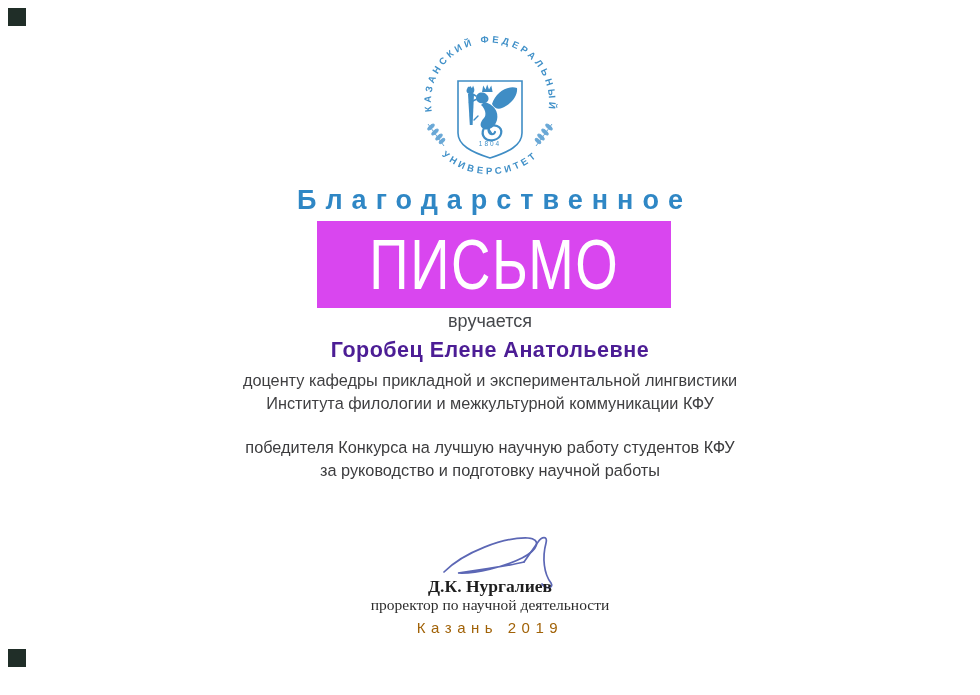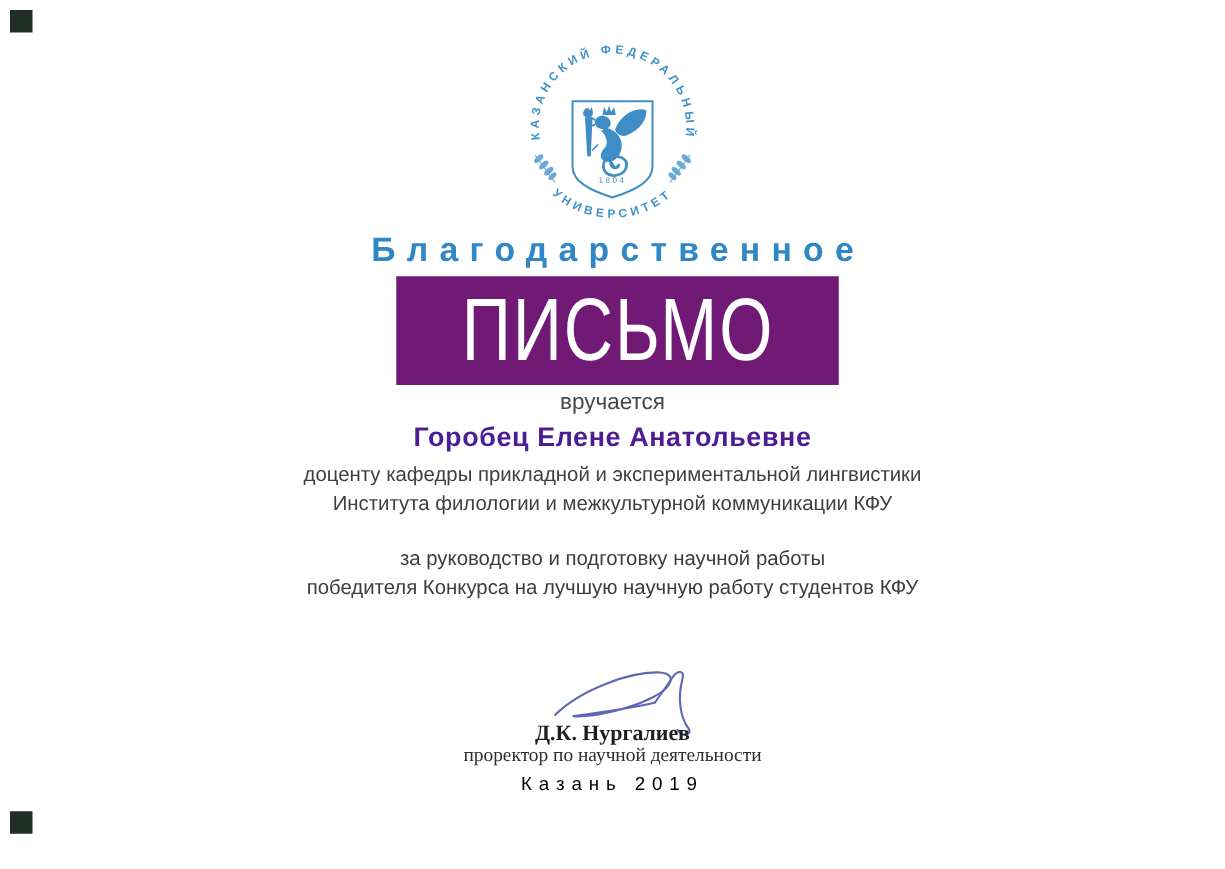--- a/index.html
+++ b/index.html
@@ -15,35 +15,35 @@
 
   .logo-wrap{top:28px;}
   .logo-wrap svg{display:inline-block;}
 
   .title-line{
     top:185px;
     color:#2f87c5;font-weight:bold;font-size:27px;letter-spacing:9px;padding-left:9px;
   }
   .banner{
     position:absolute;top:221px;left:calc(50% - 173px);width:354px;height:87px;
-    background:#701a75;display:flex;align-items:center;justify-content:center;
+    background:#d946ef;display:flex;align-items:center;justify-content:center;
   }
   .banner-word{
     color:#ffffff;font-size:71px;font-weight:400;letter-spacing:2px;
     transform:scaleX(0.77);white-space:nowrap;
   }
   .presented-to{top:311px;color:#45474b;font-size:18px;}
   .recipient-name{top:338px;color:#4c1d95;font-size:21.5px;font-weight:bold;letter-spacing:0.5px;}
   .recipient-role{top:369px;color:#3f3f41;font-size:16.3px;line-height:23px;}
   .reason{top:436px;color:#3c3c3e;font-size:16.3px;line-height:22.5px;}
 
   .signature-wrap{position:absolute;left:calc(50% - 50px);top:526px;}
   .signer-name{top:576px;font-family:"Liberation Serif",serif;font-weight:bold;font-size:17.5px;color:#1e1e1e;text-align:center;}
   .signer-title{top:596px;font-family:"Liberation Serif",serif;font-size:15.5px;color:#2d2d2d;}
-  .city-year{top:619px;color:#000000;font-size:15px;letter-spacing:5.5px;}
+  .city-year{top:619px;color:#a16207;font-size:15px;letter-spacing:5.5px;}
 </style>
 </head>
 <body>
 
 <div class="page">
 
   <div class="corner-mark corner-tl"></div>
   <div class="corner-mark corner-bl"></div>
 
   <div class="centered logo-wrap">
@@ -107,22 +107,22 @@
   <div class="centered presented-to">вручается</div>
 
   <div class="centered recipient-name">Горобец Елене Анатольевне</div>
 
   <div class="centered recipient-role">
     <div>доценту кафедры прикладной и экспериментальной лингвистики</div>
     <div>Института филологии и межкультурной коммуникации КФУ</div>
   </div>
 
   <div class="centered reason">
+    <div>победителя Конкурса на лучшую научную работу студентов КФУ</div>
     <div>за руководство и подготовку научной работы</div>
-    <div>победителя Конкурса на лучшую научную работу студентов КФУ</div>
   </div>
 
   <div class="signature-wrap">
     <svg width="150" height="66" viewBox="0 0 150 66" xmlns="http://www.w3.org/2000/svg">
       <g stroke="#5c67b5" stroke-width="1.7" fill="none" stroke-linecap="round">
         <path d="M 4 46 C 24 26 64 11 88 12 C 102 13 98 24 82 32 C 64 41 36 48 18 47 C 40 44 68 40 84 36"></path>
         <path d="M 84 36 L 98 16 C 102 10 108 10 106 17 C 102 32 104 48 111 57 C 114 62 106 64 102 58"></path>
       </g>
     </svg>
   </div>

